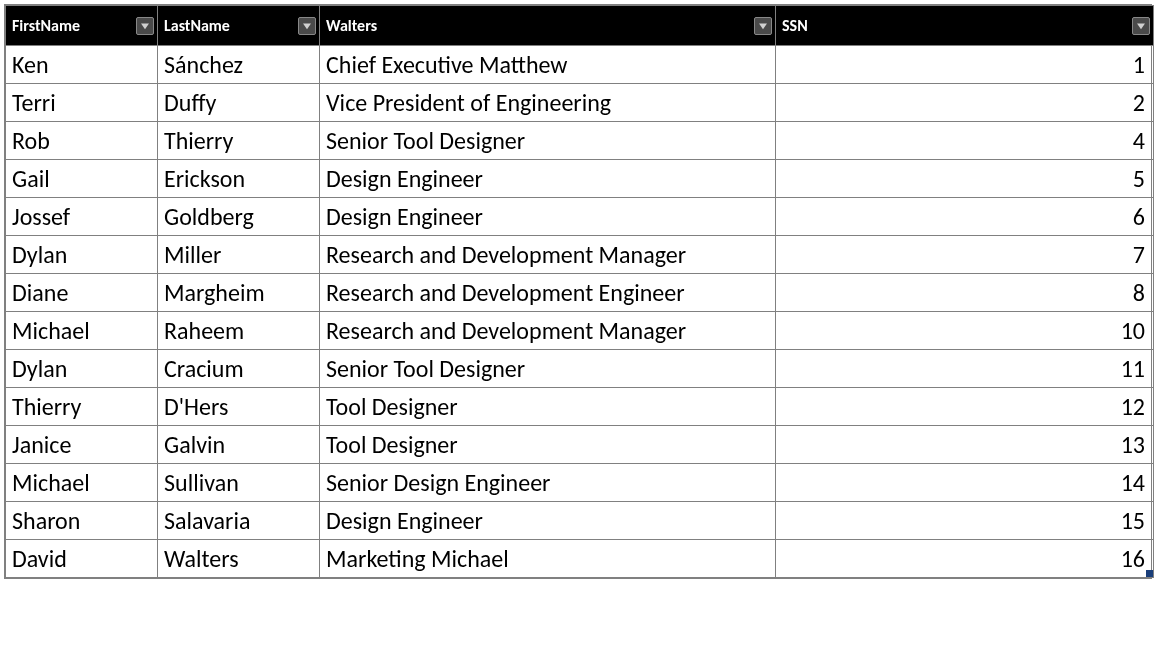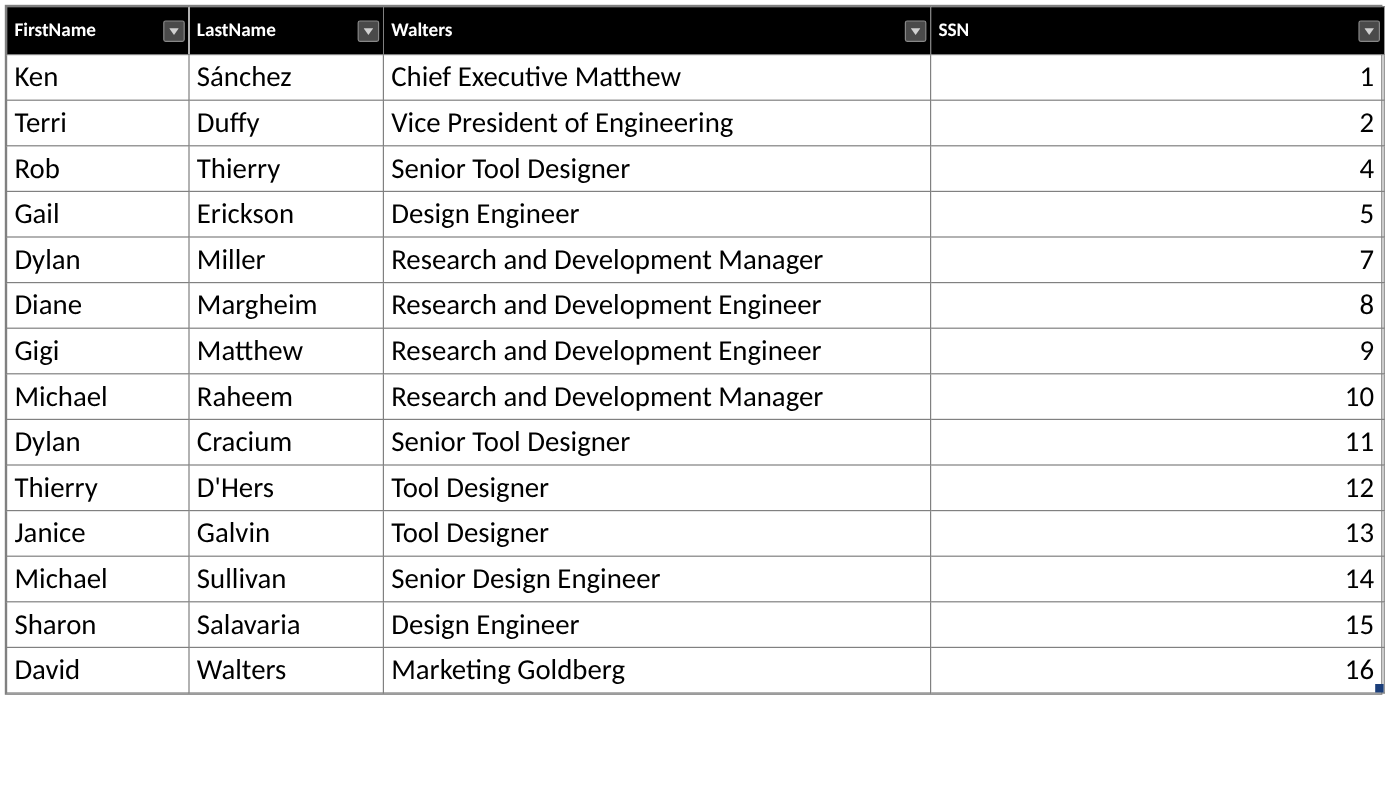--- a/index.html
+++ b/index.html
@@ -152,38 +152,38 @@
           <td>Senior Tool Designer</td>
           <td class="num">4</td>
         </tr>
         <tr>
           <td>Gail</td>
           <td>Erickson</td>
           <td>Design Engineer</td>
           <td class="num">5</td>
         </tr>
         <tr>
+          <td>Jossef</td>
+          <td>Goldberg</td>
+          <td>Design Engineer</td>
+          <td class="num">6</td>
+        </tr>
+        <tr>
           <td>Dylan</td>
           <td>Miller</td>
           <td>Research and Development Manager</td>
           <td class="num">7</td>
         </tr>
         <tr>
           <td>Diane</td>
           <td>Margheim</td>
           <td>Research and Development Engineer</td>
           <td class="num">8</td>
         </tr>
         <tr>
-          <td>Gigi</td>
-          <td>Matthew</td>
-          <td>Research and Development Engineer</td>
-          <td class="num">9</td>
-        </tr>
-        <tr>
           <td>Michael</td>
           <td>Raheem</td>
           <td>Research and Development Manager</td>
           <td class="num">10</td>
         </tr>
         <tr>
           <td>Dylan</td>
           <td>Cracium</td>
           <td>Senior Tool Designer</td>
           <td class="num">11</td>
@@ -208,18 +208,18 @@
         </tr>
         <tr>
           <td>Sharon</td>
           <td>Salavaria</td>
           <td>Design Engineer</td>
           <td class="num">15</td>
         </tr>
         <tr>
           <td>David</td>
           <td>Walters</td>
-          <td>Marketing Goldberg</td>
+          <td>Marketing Michael</td>
           <td class="num corner-handle">16</td>
         </tr>
       </tbody>
   </table>
 </div>
 
 </body></html>

